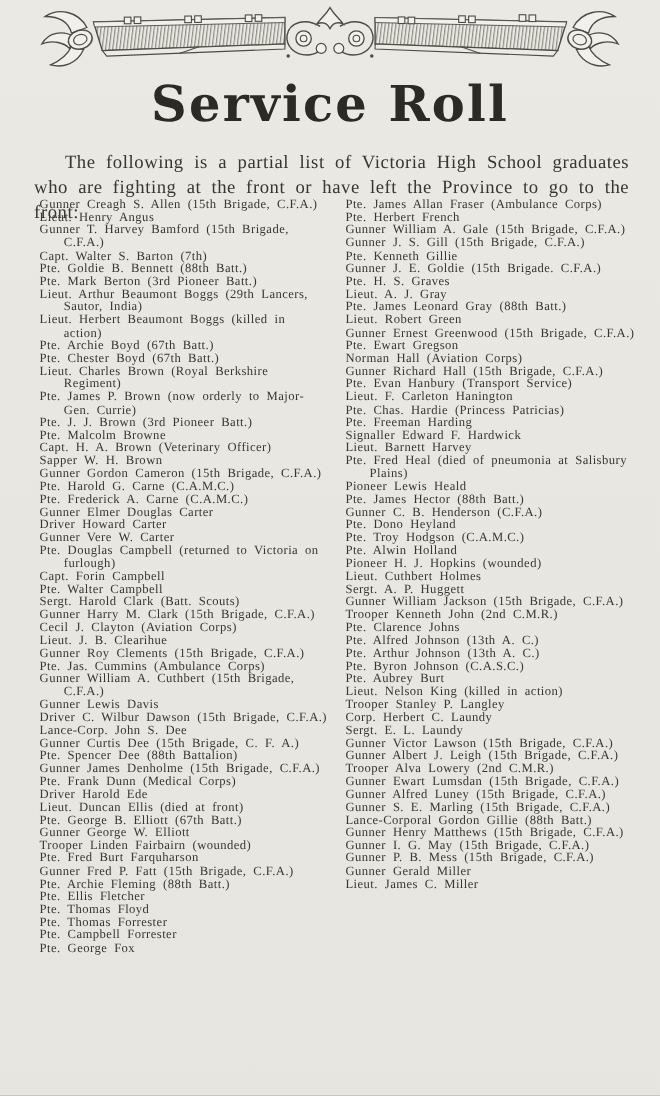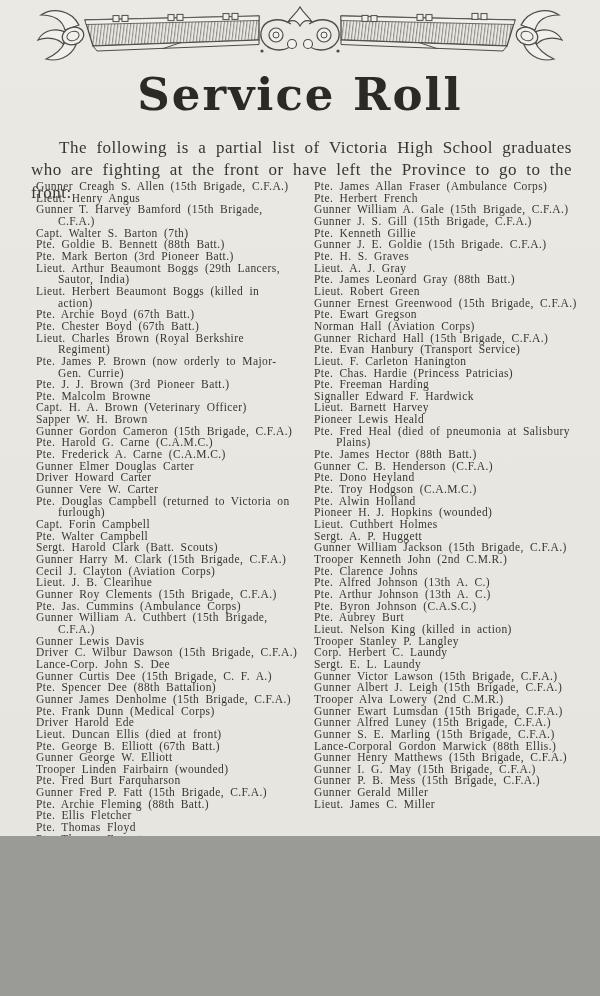--- a/index.html
+++ b/index.html
@@ -1,21 +1,21 @@
 <!DOCTYPE html>
 <html><head>
 <meta charset="utf-8">
 <style>
   html, body { margin: 0; padding: 0; }
   body { background: #9a9a96; }
 
   .page {
     position: relative;
     width: 600px;
-    height: 836px;
+    height: 996px;
     margin: 0 auto;
     background: linear-gradient(180deg, #eae9e4 0%, #e8e7e2 40%, #e6e5df 100%);
     color: #35322b;
     font-family: "Liberation Serif", serif;
     overflow: hidden;
   }
 
   .ornament {
     position: absolute;
     top: 5px;
@@ -209,22 +209,22 @@
         <div class="entry">Gunner Ernest Greenwood (15th Brigade, C.F.A.)</div>
         <div class="entry">Pte. Ewart Gregson</div>
         <div class="entry">Norman Hall (Aviation Corps)</div>
         <div class="entry">Gunner Richard Hall (15th Brigade, C.F.A.)</div>
         <div class="entry">Pte. Evan Hanbury (Transport Service)</div>
         <div class="entry">Lieut. F. Carleton Hanington</div>
         <div class="entry">Pte. Chas. Hardie (Princess Patricias)</div>
         <div class="entry">Pte. Freeman Harding</div>
         <div class="entry">Signaller Edward F. Hardwick</div>
         <div class="entry">Lieut. Barnett Harvey</div>
+        <div class="entry">Pte. Fred Heal (died of pneumonia at Salisbury Plains)</div>
         <div class="entry">Pioneer Lewis Heald</div>
-        <div class="entry">Pte. Fred Heal (died of pneumonia at Salisbury Plains)</div>
         <div class="entry">Pte. James Hector (88th Batt.)</div>
         <div class="entry">Gunner C. B. Henderson (C.F.A.)</div>
         <div class="entry">Pte. Dono Heyland</div>
         <div class="entry">Pte. Troy Hodgson (C.A.M.C.)</div>
         <div class="entry">Pte. Alwin Holland</div>
         <div class="entry">Pioneer H. J. Hopkins (wounded)</div>
         <div class="entry">Lieut. Cuthbert Holmes</div>
         <div class="entry">Sergt. A. P. Huggett</div>
         <div class="entry">Gunner William Jackson (15th Brigade, C.F.A.)</div>
         <div class="entry">Trooper Kenneth John (2nd C.M.R.)</div>
@@ -236,21 +236,21 @@
         <div class="entry">Lieut. Nelson King (killed in action)</div>
         <div class="entry">Trooper Stanley P. Langley</div>
         <div class="entry">Corp. Herbert C. Laundy</div>
         <div class="entry">Sergt. E. L. Laundy</div>
         <div class="entry">Gunner Victor Lawson (15th Brigade, C.F.A.)</div>
         <div class="entry">Gunner Albert J. Leigh (15th Brigade, C.F.A.)</div>
         <div class="entry">Trooper Alva Lowery (2nd C.M.R.)</div>
         <div class="entry">Gunner Ewart Lumsdan (15th Brigade, C.F.A.)</div>
         <div class="entry">Gunner Alfred Luney (15th Brigade, C.F.A.)</div>
         <div class="entry">Gunner S. E. Marling (15th Brigade, C.F.A.)</div>
-        <div class="entry">Lance-Corporal Gordon Marwick (88th Ellis.)</div>
+        <div class="entry">Lance-Corporal Gordon Gillie (88th Batt.)</div>
         <div class="entry">Gunner Henry Matthews (15th Brigade, C.F.A.)</div>
         <div class="entry">Gunner I. G. May (15th Brigade, C.F.A.)</div>
         <div class="entry">Gunner P. B. Mess (15th Brigade, C.F.A.)</div>
         <div class="entry">Gunner Gerald Miller</div>
         <div class="entry">Lieut. James C. Miller</div>
       </div>
   </div>
 
 </div>
 

